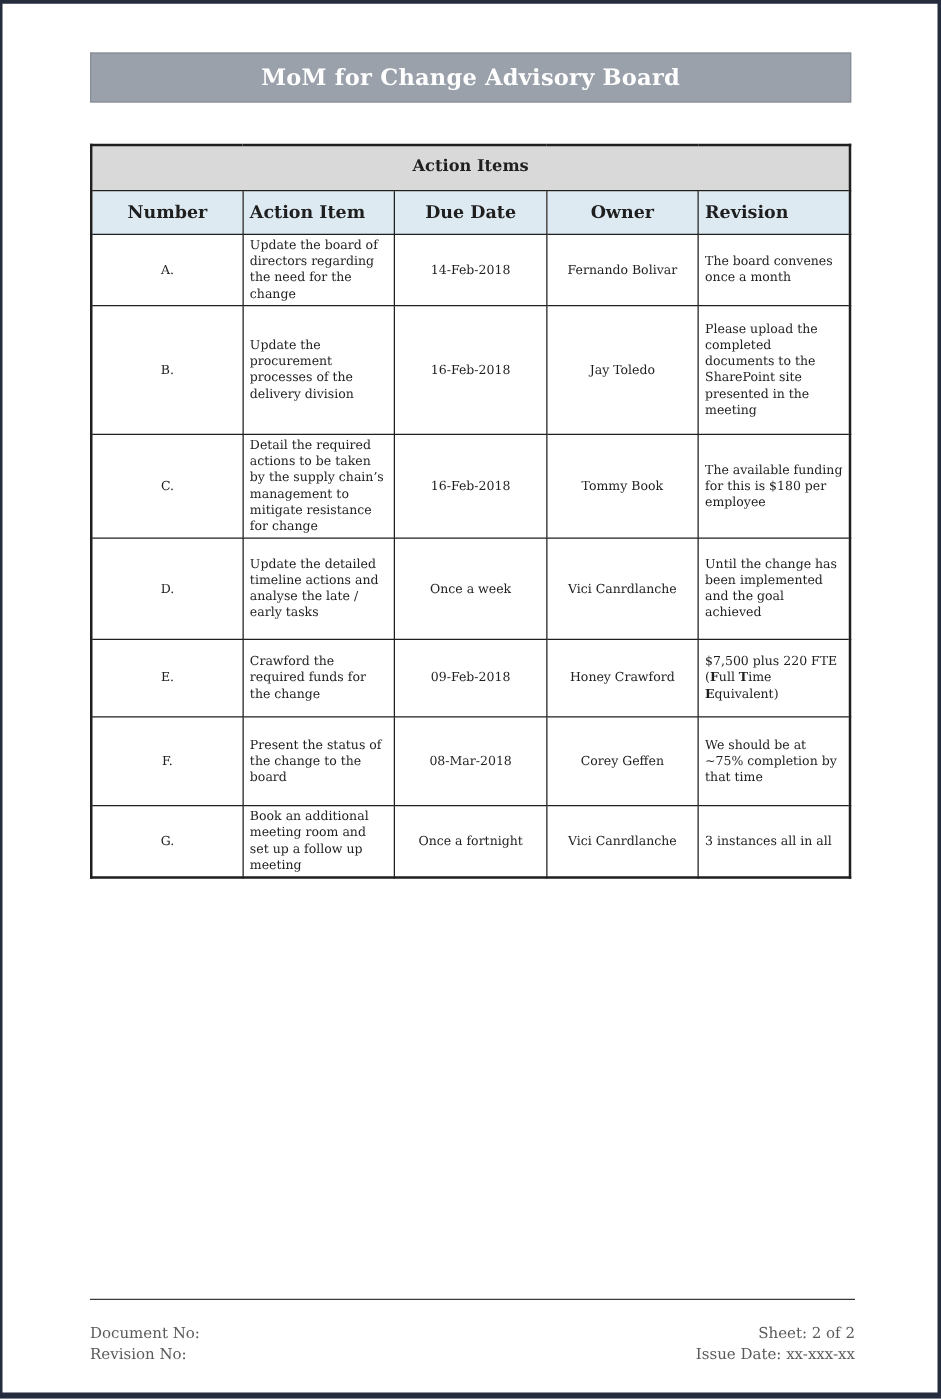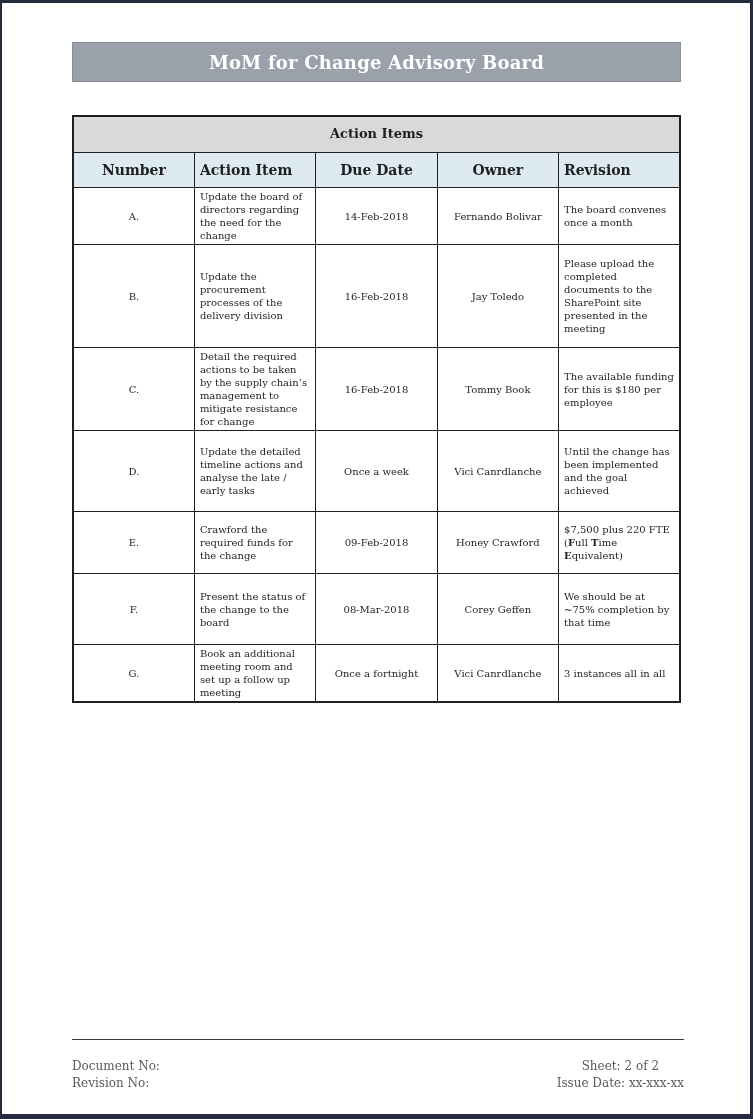--- a/index.html
+++ b/index.html
@@ -83,21 +83,21 @@
     top: 1036px;
     width: 612px;
     border-top: 1px solid #3a3a3a;
     padding-top: 18px;
     display: flex;
     justify-content: space-between;
     font-size: 12px;
     line-height: 1.4;
     color: #5a5a5a;
   }
-  .footer-right { text-align: center; }
+  .footer-right { text-align: right; }
 </style>
 </head>
 <body>
 
 <div class="page">
 
   <div class="banner">
     <span class="banner-title">MoM for Change Advisory Board</span>
   </div>
 

